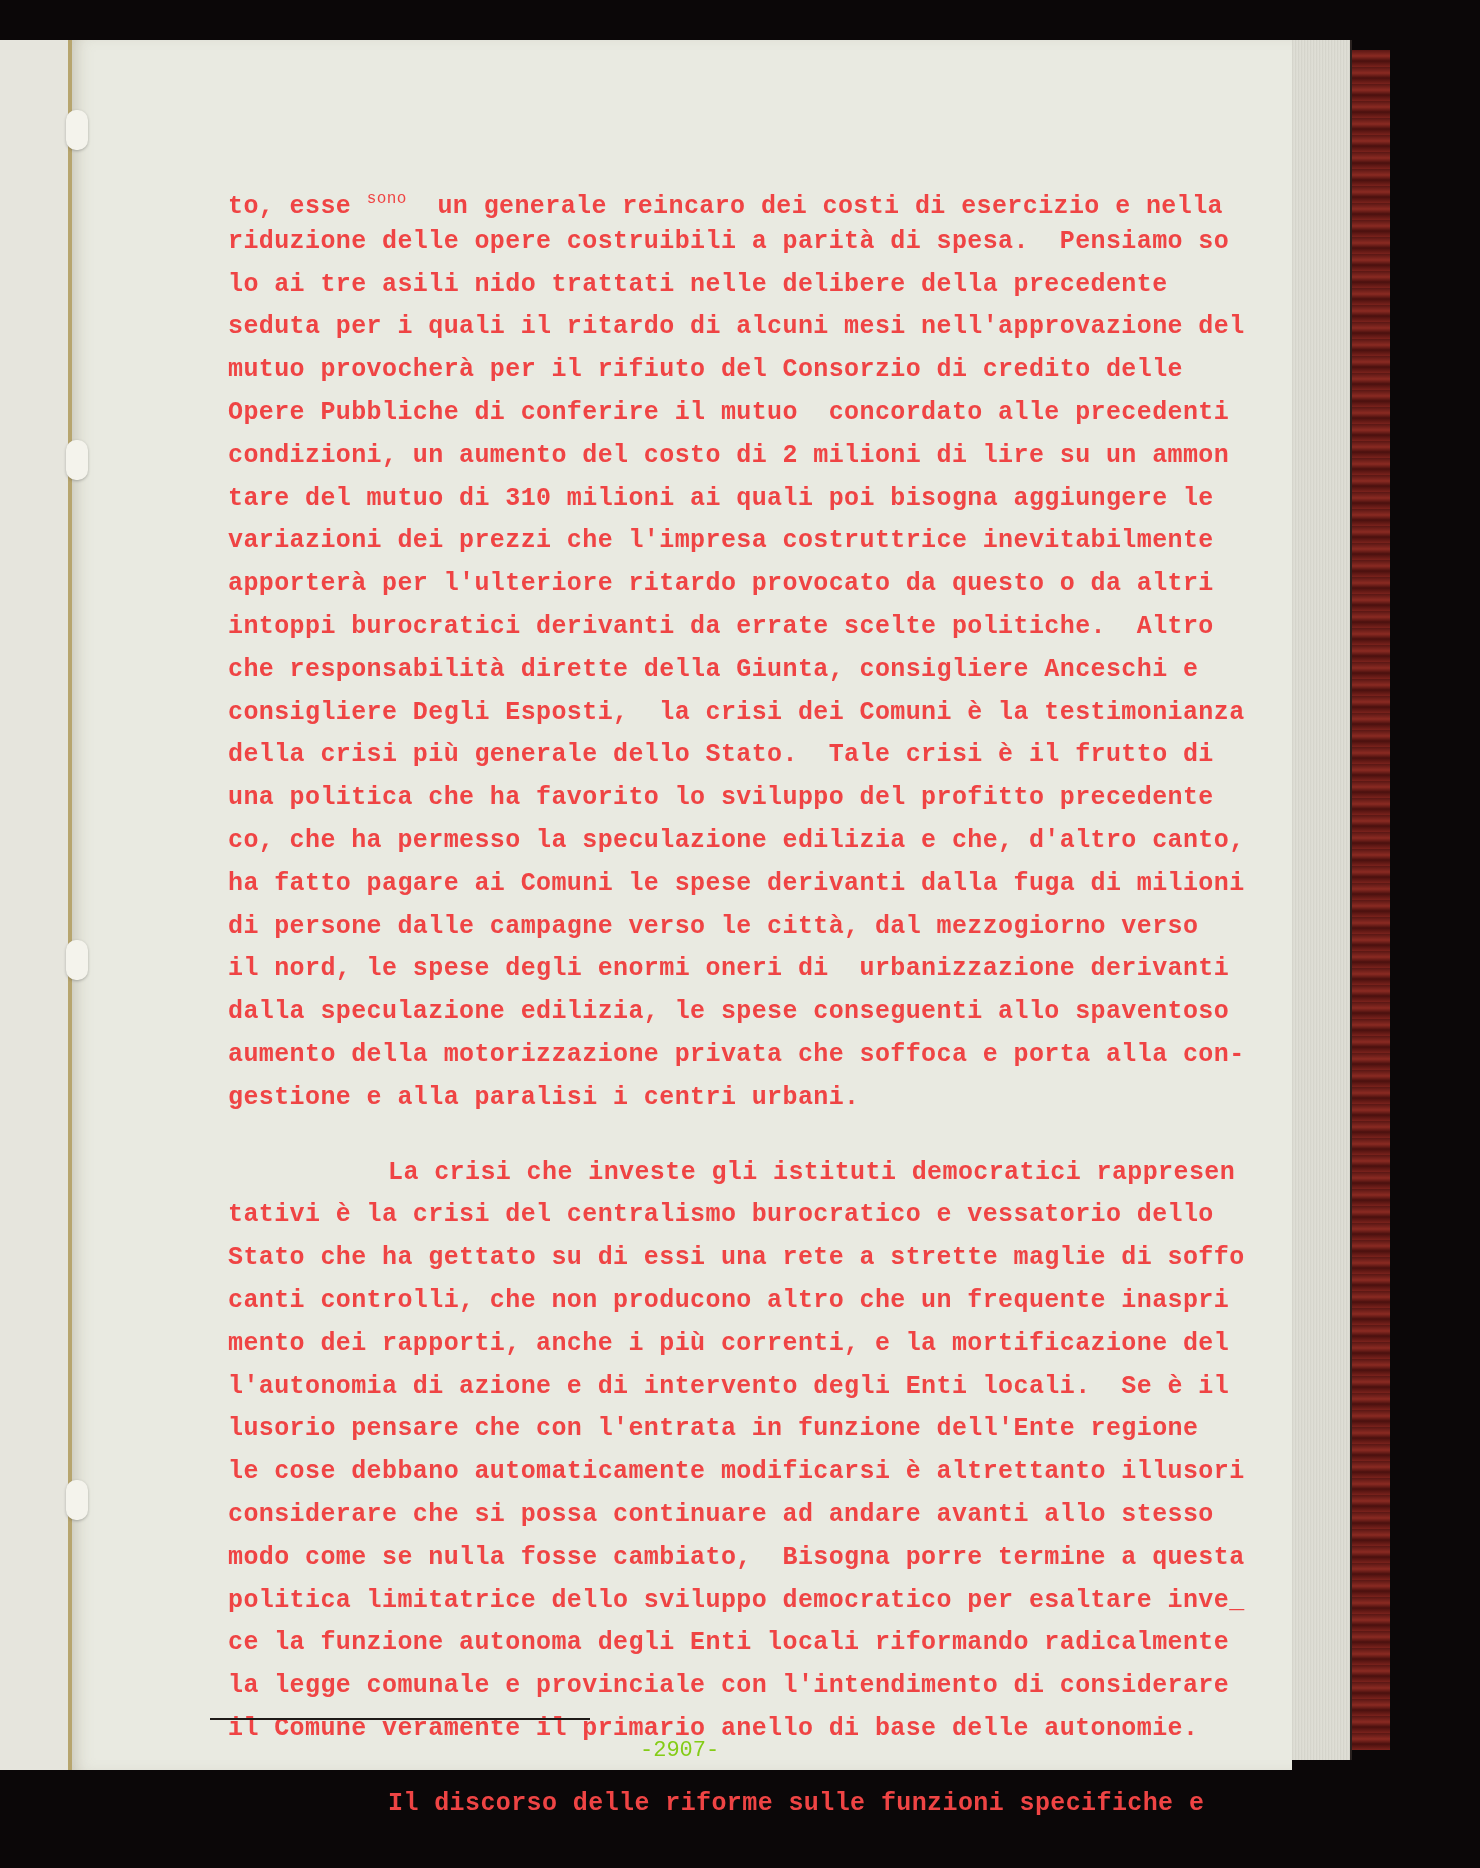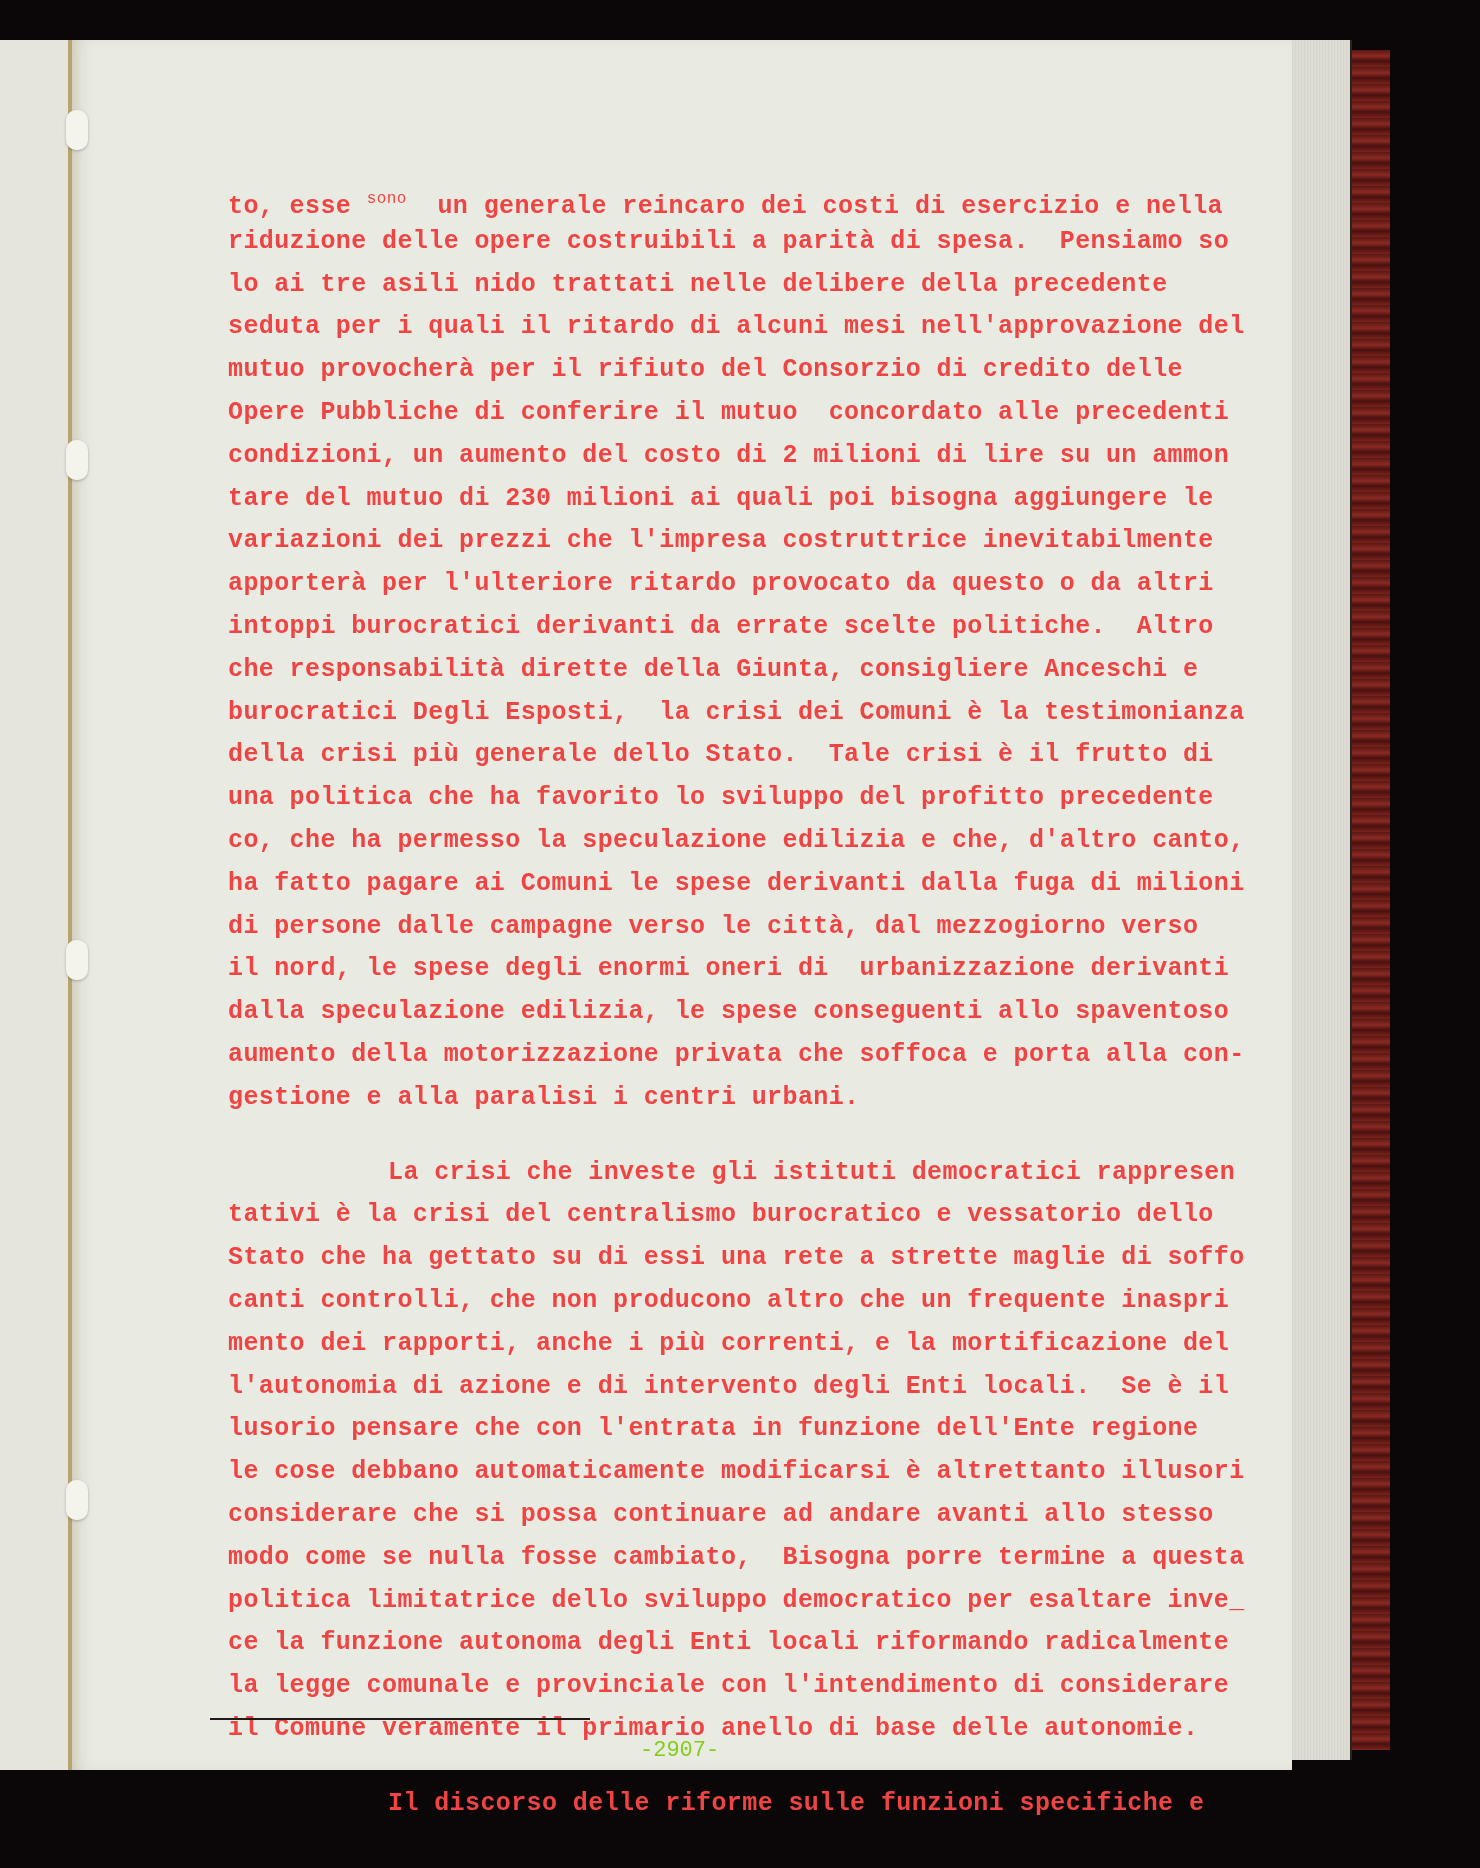--- a/index.html
+++ b/index.html
@@ -64,26 +64,26 @@
 </div>
 
 <div class="text-block">
   <div class="line"><span>to, esse </span><span class="sup">sono</span><span>  un generale reincaro dei costi di esercizio e nella</span></div>
   <div class="line">riduzione delle opere costruibili a parità di spesa.  Pensiamo so</div>
   <div class="line">lo ai tre asili nido trattati nelle delibere della precedente</div>
   <div class="line">seduta per i quali il ritardo di alcuni mesi nell'approvazione del</div>
   <div class="line">mutuo provocherà per il rifiuto del Consorzio di credito delle</div>
   <div class="line">Opere Pubbliche di conferire il mutuo  concordato alle precedenti</div>
   <div class="line">condizioni, un aumento del costo di 2 milioni di lire su un ammon</div>
-  <div class="line">tare del mutuo di 230 milioni ai quali poi bisogna aggiungere le</div>
+  <div class="line">tare del mutuo di 310 milioni ai quali poi bisogna aggiungere le</div>
   <div class="line">variazioni dei prezzi che l'impresa costruttrice inevitabilmente</div>
   <div class="line">apporterà per l'ulteriore ritardo provocato da questo o da altri</div>
   <div class="line">intoppi burocratici derivanti da errate scelte politiche.  Altro</div>
   <div class="line">che responsabilità dirette della Giunta, consigliere Anceschi e</div>
-  <div class="line">burocratici Degli Esposti,  la crisi dei Comuni è la testimonianza</div>
+  <div class="line">consigliere Degli Esposti,  la crisi dei Comuni è la testimonianza</div>
   <div class="line">della crisi più generale dello Stato.  Tale crisi è il frutto di</div>
   <div class="line">una politica che ha favorito lo sviluppo del profitto precedente</div>
   <div class="line">co, che ha permesso la speculazione edilizia e che, d'altro canto,</div>
   <div class="line">ha fatto pagare ai Comuni le spese derivanti dalla fuga di milioni</div>
   <div class="line">di persone dalle campagne verso le città, dal mezzogiorno verso</div>
   <div class="line">il nord, le spese degli enormi oneri di  urbanizzazione derivanti</div>
   <div class="line">dalla speculazione edilizia, le spese conseguenti allo spaventoso</div>
   <div class="line">aumento della motorizzazione privata che soffoca e porta alla con-</div>
   <div class="line">gestione e alla paralisi i centri urbani.</div>
   <div class="line indent">La crisi che investe gli istituti democratici rappresen</div>

